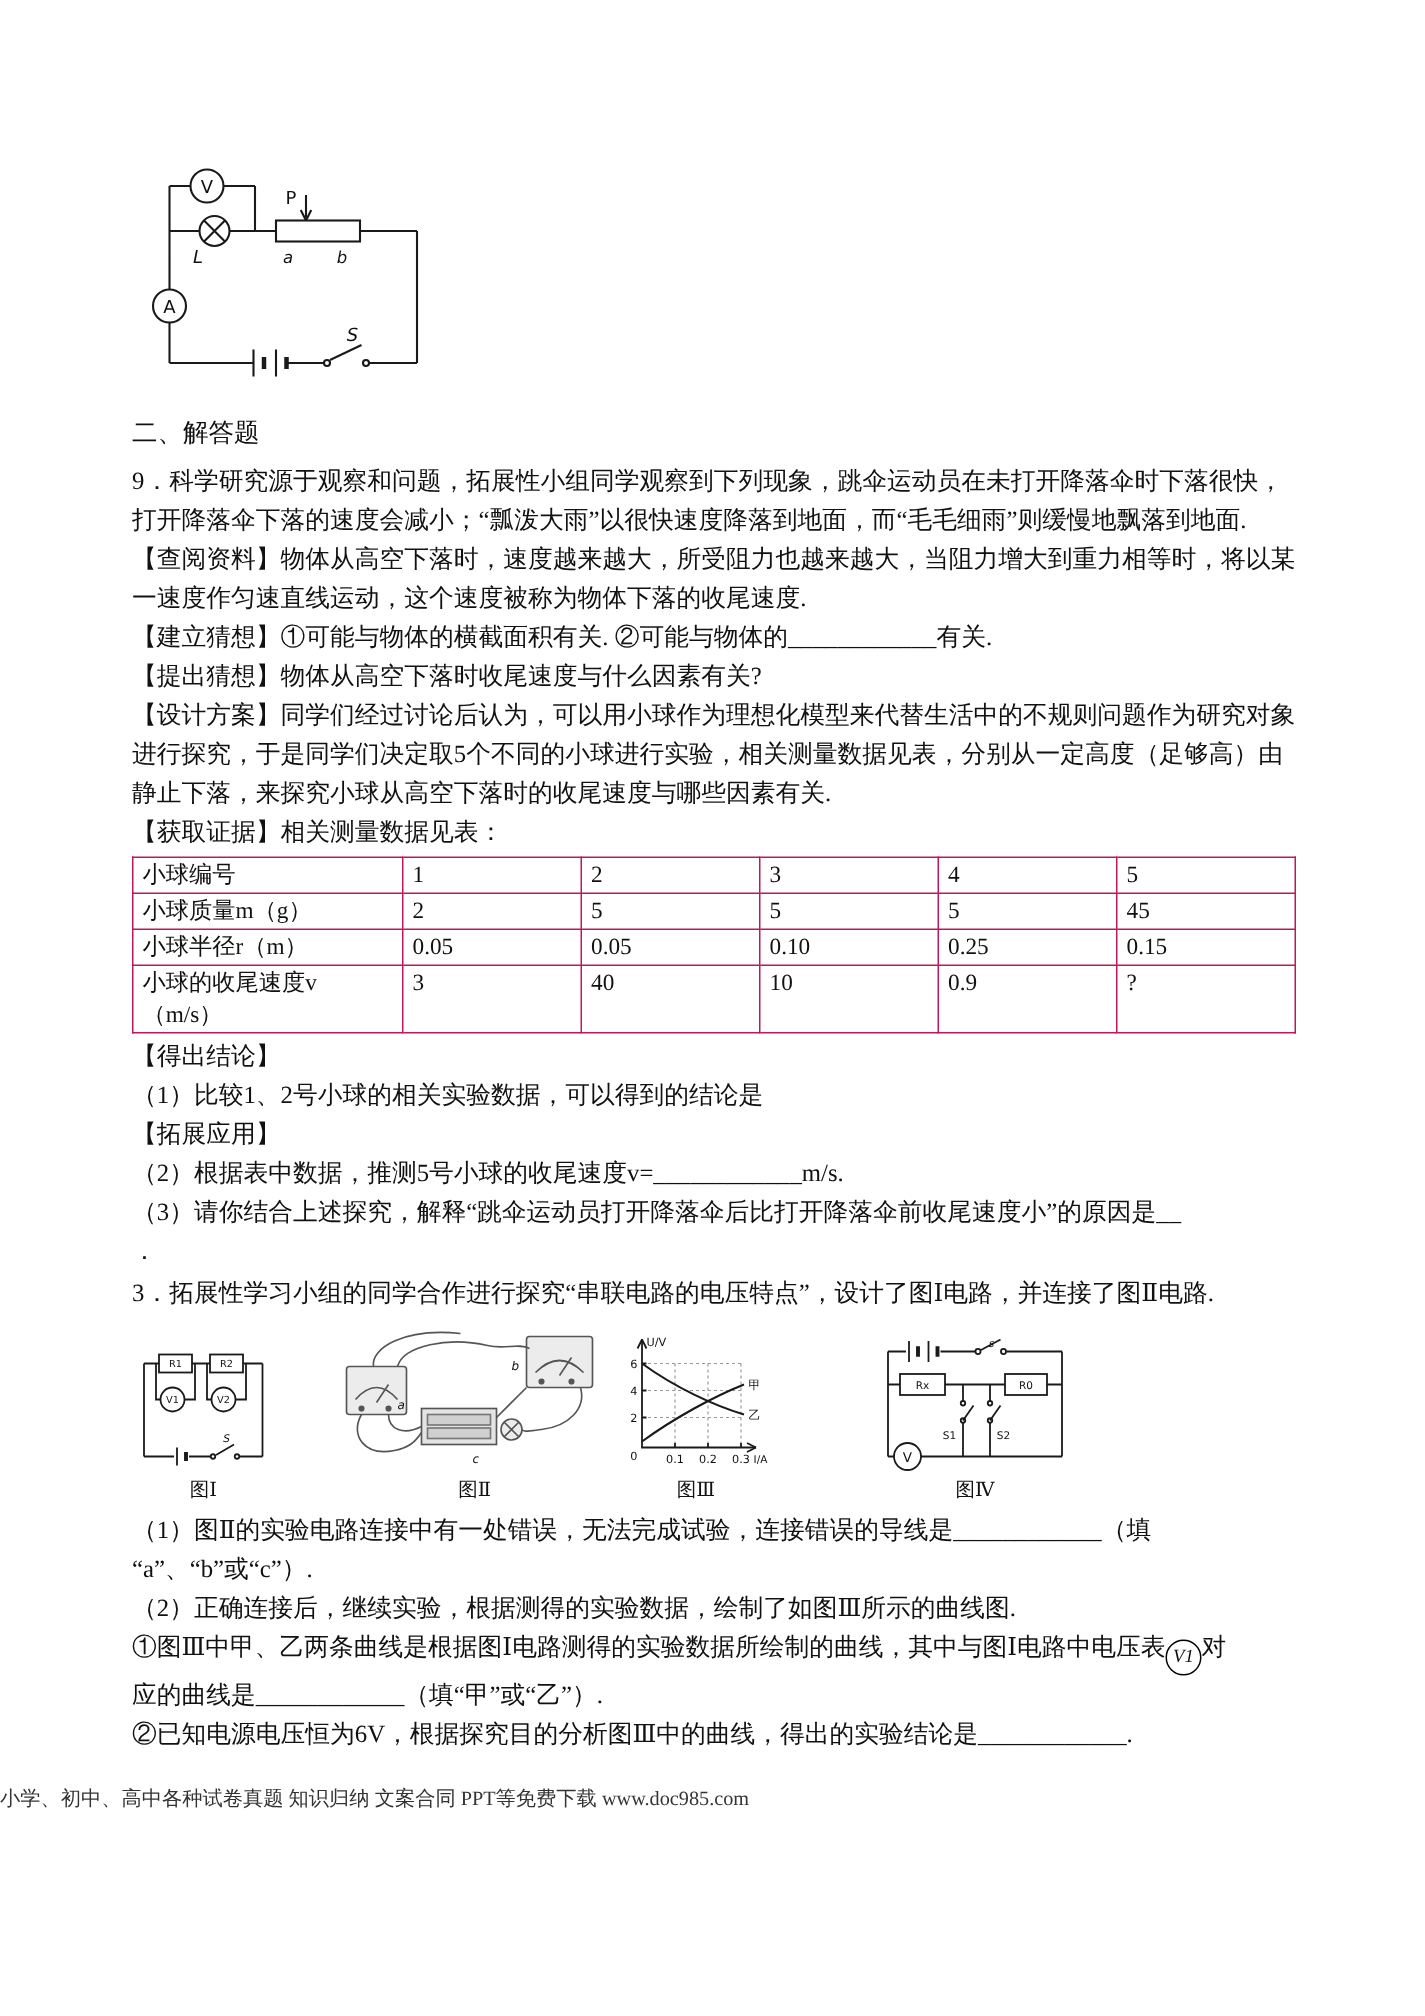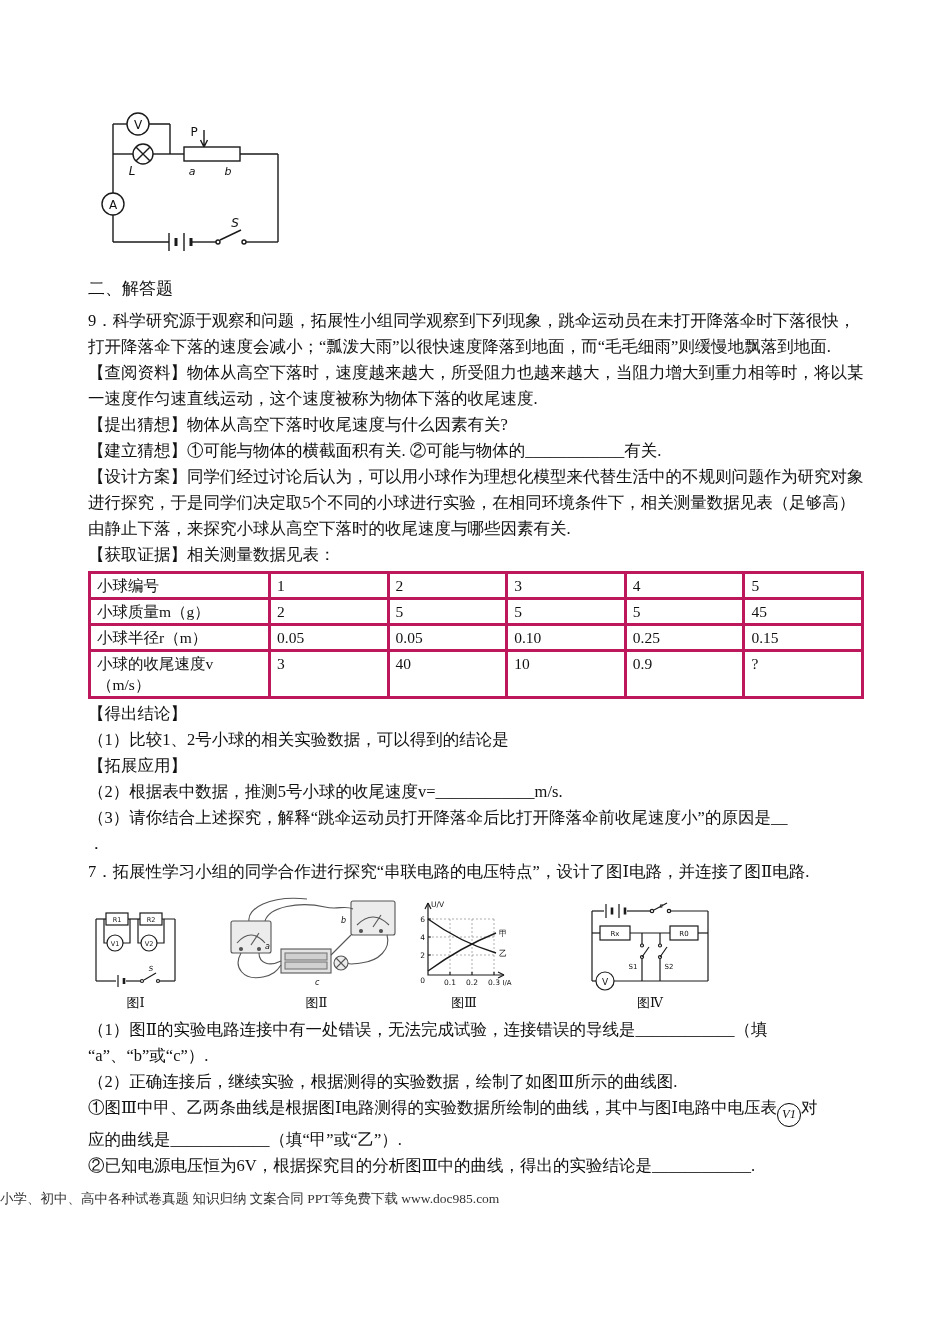--- a/index.html
+++ b/index.html
@@ -12,21 +12,21 @@
     font-family: "Liberation Serif", "DejaVu Serif", serif;
     color:#111;
     overflow:hidden;
   }
   .content { position:absolute; left:88px; top:0; width:776px; }
   p { margin:0; font-size:16.5px; line-height:26px; }
   .heading { font-weight:normal; font-size:17px; line-height:26px; margin-top:20px; }
   .top-circuit { display:block; margin-top:104px; }
   .qtable { border-collapse:collapse; width:776px; margin-top:3px; table-layout:fixed; }
   .qtable td {
-    border:3px solid #be185d;
+    border:1px solid #be185d;
     font-size:15.5px;
     line-height:21px;
     padding:1px 6px;
     vertical-align:top;
     height:24px;
     overflow:hidden;
   }
   .qtable td.first { width:180px; }
   svg { display:block; }
   svg text { font-family:"DejaVu Sans","Liberation Sans",sans-serif; fill:#111; }
@@ -94,23 +94,23 @@
       <text x="106" y="32" font-size="12" text-anchor="middle">P</text>
       <text x="104" y="71" font-size="11" font-style="italic" text-anchor="middle">a</text>
       <text x="140" y="71" font-size="11" font-style="italic" text-anchor="middle">b</text>
       <text x="147" y="123" font-size="12" font-style="italic" text-anchor="middle">S</text>
     </svg>
 
     <div class="heading">二、解答题</div>
 
     <p class="mt6">9．科学研究源于观察和问题，拓展性小组同学观察到下列现象，跳伞运动员在未打开降落伞时下落很快，打开降落伞下落的速度会减小；“瓢泼大雨”以很快速度降落到地面，而“毛毛细雨”则缓慢地飘落到地面.</p>
     <p>【查阅资料】物体从高空下落时，速度越来越大，所受阻力也越来越大，当阻力增大到重力相等时，将以某一速度作匀速直线运动，这个速度被称为物体下落的收尾速度.</p>
+    <p>【建立猜想】①可能与物体的横截面积有关. ②可能与物体的____________有关.</p>
     <p>【提出猜想】物体从高空下落时收尾速度与什么因素有关?</p>
-    <p>【建立猜想】①可能与物体的横截面积有关. ②可能与物体的____________有关.</p>
-    <p>【设计方案】同学们经过讨论后认为，可以用小球作为理想化模型来代替生活中的不规则问题作为研究对象进行探究，于是同学们决定取5个不同的小球进行实验，在相同环境条件下，相关测量数据见表（足够高）由静止下落，来探究小球从高空下落时的收尾速度与哪些因素有关.</p>
+    <p>【设计方案】同学们经过讨论后认为，可以用小球作为理想化模型来代替生活中的不规则问题作为研究对象进行探究，于是同学们决定取5个不同的小球进行实验，相关测量数据见表，分别从一定高度（足够高）由静止下落，来探究小球从高空下落时的收尾速度与哪些因素有关.</p>
     <p>【获取证据】相关测量数据见表：</p>
 
     <table class="qtable">
       <tbody>
           <tr>
         <td class="first">小球编号</td>
         <td>1</td>
         <td>2</td>
         <td>3</td>
         <td>4</td>
@@ -143,21 +143,21 @@
     </tbody>
       </table>
 
     <p class="mt2">【得出结论】</p>
     <p>（1）比较1、2号小球的相关实验数据，可以得到的结论是</p>
     <p>【拓展应用】</p>
     <p>（2）根据表中数据，推测5号小球的收尾速度v=____________m/s.</p>
     <p>（3）请你结合上述探究，解释“跳伞运动员打开降落伞后比打开降落伞前收尾速度小”的原因是__</p>
     <p>．</p>
 
-    <p class="mt2">7．拓展性学习小组的同学合作进行探究“串联电路的电压特点”，设计了图Ⅰ电路，并连接了图Ⅱ电路.</p>
+    <p class="mt2">3．拓展性学习小组的同学合作进行探究“串联电路的电压特点”，设计了图Ⅰ电路，并连接了图Ⅱ电路.</p>
 
     <div class="figrow">
 
       <div class="figbox f1">
         <svg width="95" height="86" viewBox="0 0 95 86">
           <g stroke="#1a1a1a" stroke-width="1.2" fill="none">
             <path d="M8,12 H18"></path>
             <rect x="18" y="6" width="22" height="12"></rect>
             <path d="M40,12 H52"></path>
             <rect x="52" y="6" width="22" height="12"></rect>

